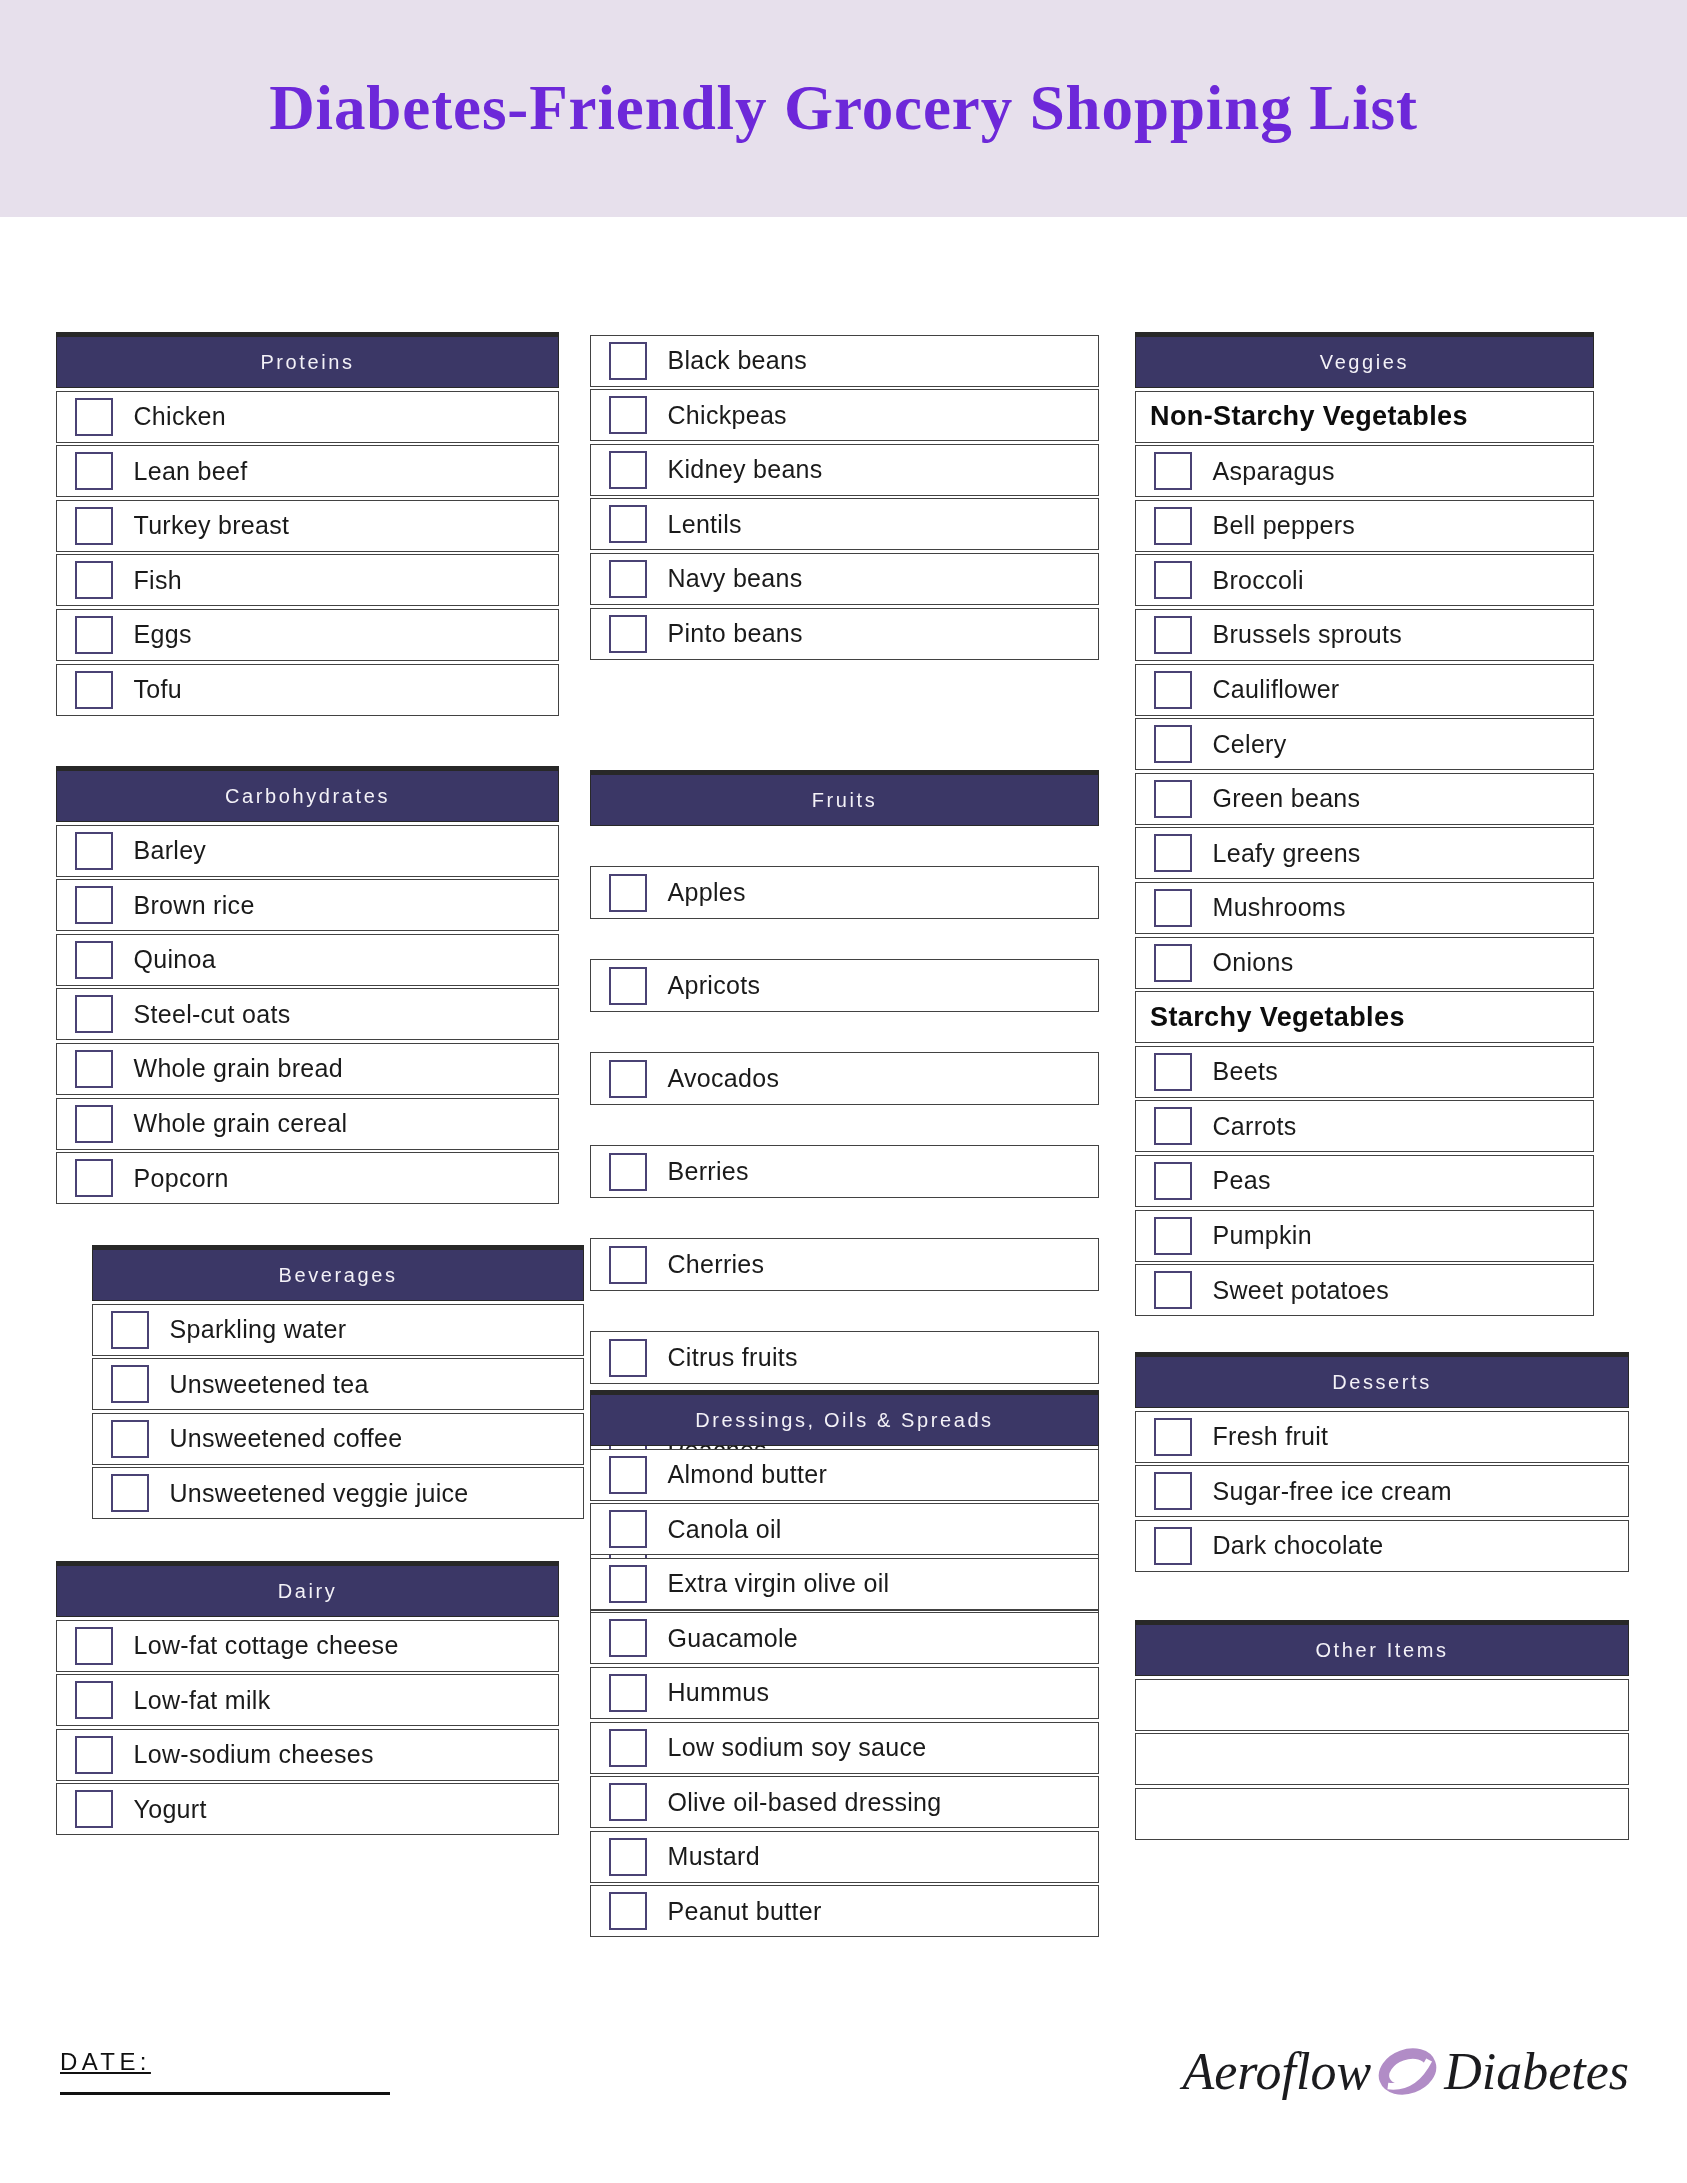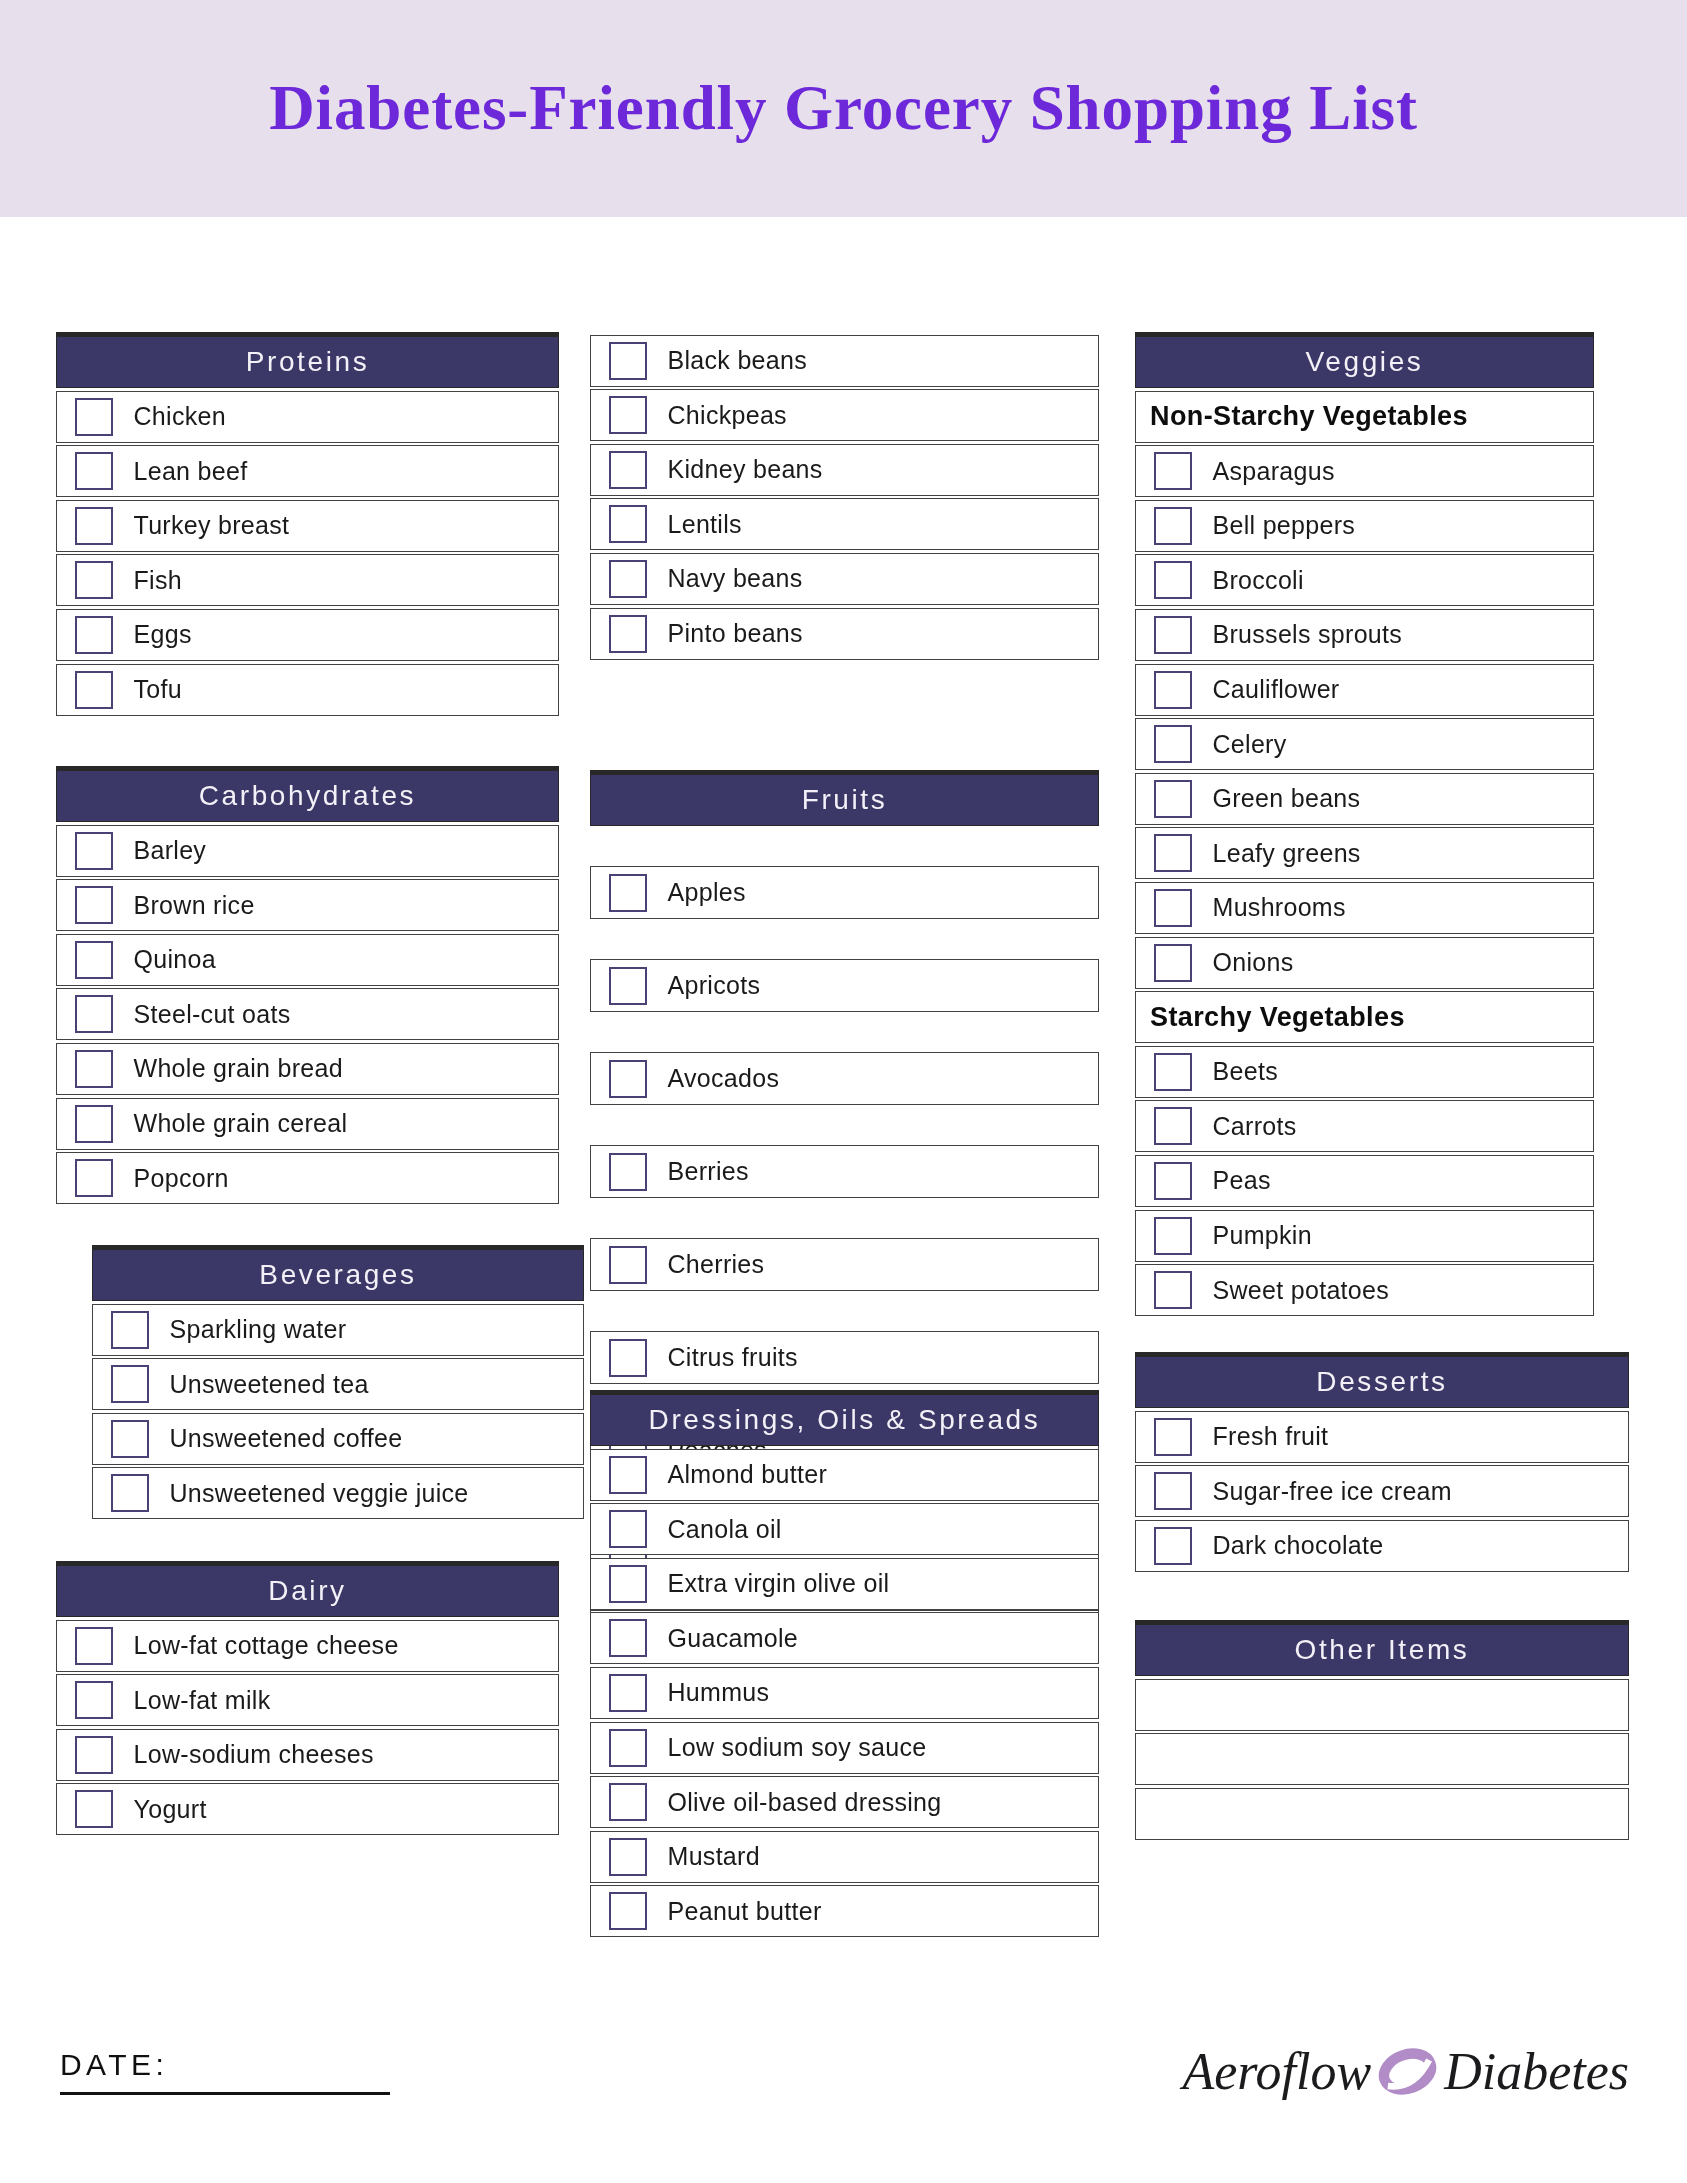--- a/index.html
+++ b/index.html
@@ -21,39 +21,39 @@
   .sec-dairy         { left:56px;   top:1561px; width:503px; }
   .sec-legumes       { left:590px;  top:332px;  width:509px; }
   .sec-fruits        { left:590px;  top:770px;  width:509px; }
   .sec-dressings     { left:590px;  top:1390px; width:509px; }
   .sec-veggies       { left:1135px; top:332px;  width:459px; }
   .sec-desserts      { left:1135px; top:1352px; width:494px; }
   .sec-other         { left:1135px; top:1620px; width:494px; }
 
   .sec-header { height:56px; background:#3b3766;
                 border:1.7px solid #282828; border-top:5.2px solid #282828;
-                color:#f3f1f7; font-size:28px; letter-spacing:2.6px;
+                color:#f3f1f7; font-size:20px; letter-spacing:2.6px;
                 display:flex; align-items:center; justify-content:center; }
 
   .row { height:52px; background:#ffffff; border:1.7px solid #424242; margin-top:2.6px;
          display:flex; align-items:center; padding-left:17.5px; }
   .sec-fruits .row { height:53px;margin-top:40px; }
 
   .checkbox { width:38px; height:38px; flex:none; background:#ffffff;
               border:2.6px solid #4a4274; display:inline-block; }
   .lbl { margin-left:21px; font-size:25px; color:#1a1a1a; letter-spacing:0.3px; }
 
   .row.subheader { padding-left:14px; }
   .row.subheader .lbl { margin-left:0; font-weight:700; font-size:27px; color:#0d0d0d;
                         letter-spacing:0.4px; }
   .row.blank { padding-left:0; }
 
   
   .date-row { position:absolute; left:60px; top:2048px; }
-  .date-label { font-size:30px; color:#101010; letter-spacing:4.4px; }
+  .date-label { font-size:24px; color:#101010; letter-spacing:4.4px;text-decoration:underline; }
   .date-line { position:absolute; left:60px; top:2092px; width:330px; height:2.6px;
                background:#121212; }
 
   .logo { position:absolute; right:58px; top:2042px; display:flex; align-items:center;
           font-family:"Liberation Serif", serif; font-style:italic; color:#1b1b1e; }
   .logo .word { font-size:52px; line-height:1; }
   .logo svg { margin:0 7px; }
 </style>
 </head>
 <body>

